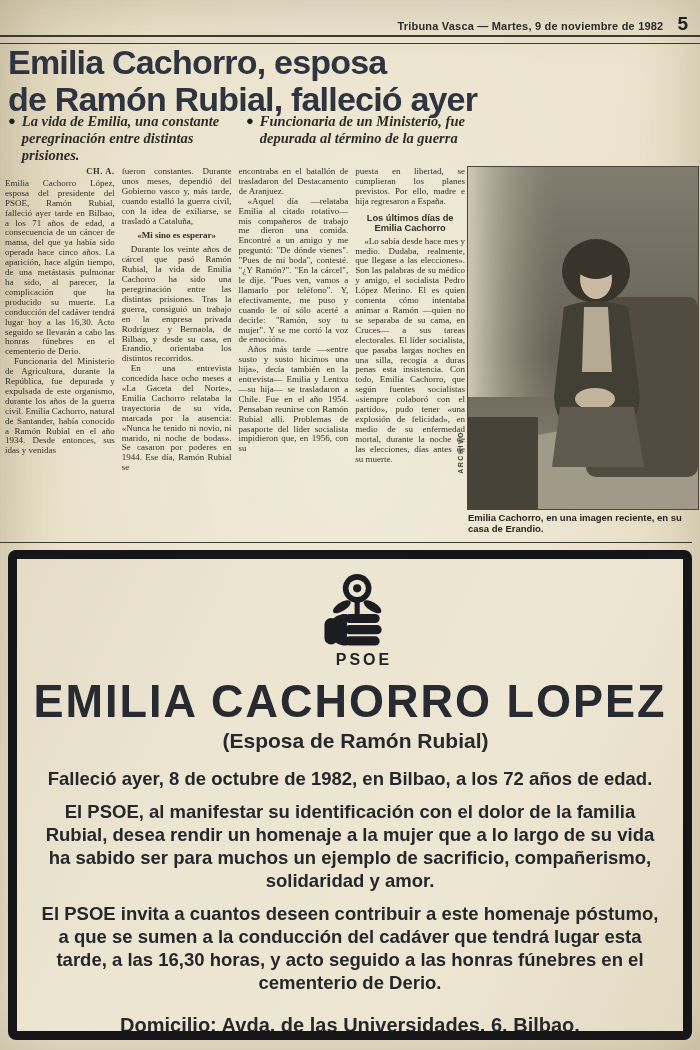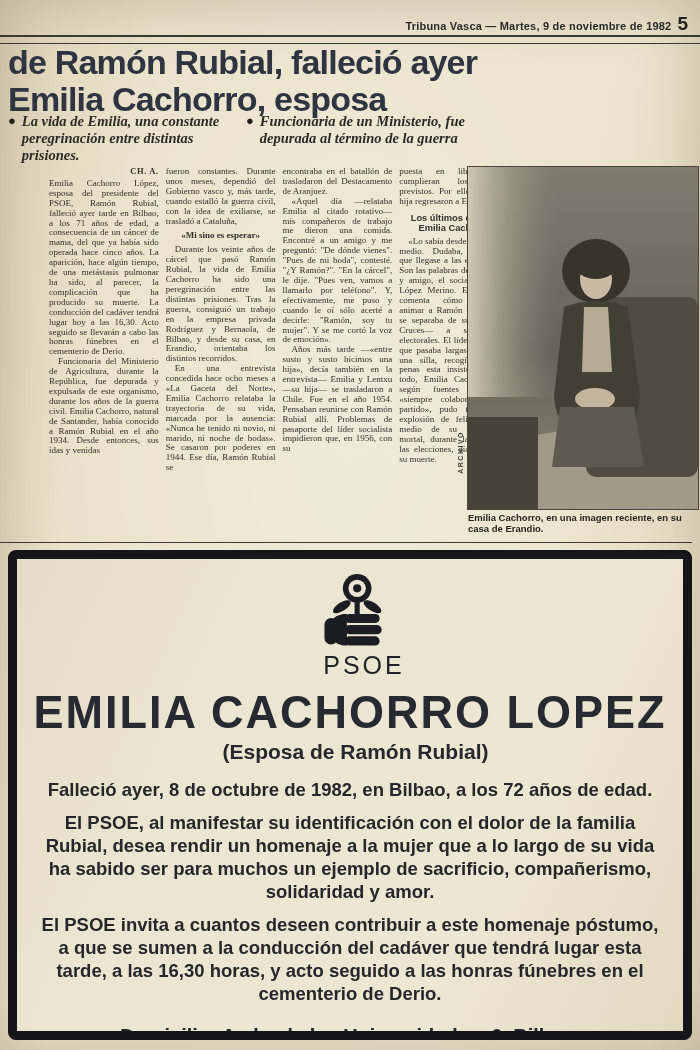--- a/index.html
+++ b/index.html
@@ -7,39 +7,39 @@
   .page{
     position:relative; width:700px; height:1050px; margin:0 auto;
     background:
       radial-gradient(ellipse at 50% 40%, rgba(255,255,255,.25), rgba(0,0,0,0) 60%),
       linear-gradient(100deg, #ddd3b8 0%, #eae2cb 18%, #ece4ce 70%, #e3dac0 100%);
     overflow:hidden; color:#2f2d26;
     box-shadow: inset 0 0 60px rgba(90,70,40,.25);
   }
 
   
-  .masthead{position:absolute; top:13px; right:12px; display:flex; align-items:baseline; gap:6px;}
+  .masthead{position:absolute; top:13px; right:12px; display:flex; align-items:baseline; gap:14px;}
   .masthead .mh-text{font-size:11px; font-weight:bold; color:#2a2a28; letter-spacing:.2px;}
   .masthead .mh-page{font-size:19px; font-weight:bold; color:#22221f;}
   .rule-top{position:absolute; left:0; right:0; top:35px; height:6px;
     border-top:2px solid #3a3a35; border-bottom:1px solid #3a3a35;}
 
   
   .headline{position:absolute; left:8px; top:44px; width:480px;
     font-size:34px; line-height:37px; font-weight:bold; letter-spacing:-.8px; color:#2e3440;}
   
   .subheads{position:absolute; left:8px; top:113px; width:460px; display:flex; gap:16px;}
   .subhead-item{flex:1; display:flex; gap:6px;
     font-family:"Liberation Serif", serif; font-style:italic; font-weight:bold;
     font-size:14.5px; line-height:17px; color:#2c2b26;}
   .subhead-item .dot{font-style:normal; font-size:13px; line-height:16px; color:#1d1d1a;}
 
   
   .article{position:absolute; left:5px; top:167px; width:460px; height:380px;
-    display:flex; gap:7px; overflow:hidden;margin-left:44px;}
+    display:flex; gap:7px; overflow:hidden;}
   .article .col{flex:1; min-width:0; font-family:"Liberation Serif","DejaVu Serif",serif;
     font-size:9px; line-height:9.9px; text-align:justify; color:#32302a; hyphens:auto;}
   .article p{margin:0;}
   .article p.indent{text-indent:9px;}
   .article p.byline{text-align:right; font-weight:bold; font-size:8.5px; letter-spacing:.6px; margin-bottom:2px;}
   .article p.subhead{font-weight:bold; text-align:center; margin:5px 0 4px; text-indent:0;}
   .article p.subhead-left{font-weight:bold; text-align:center; margin:6px 0 3px; text-indent:0; font-family:"Liberation Sans",sans-serif; font-size:9.3px; line-height:10.5px;}
 
   
   .photo-wrap{position:absolute; left:468px; top:167px; width:230px;}
@@ -51,43 +51,43 @@
   .photo-caption{margin-top:3px; font-size:9.5px; line-height:11px; font-weight:bold; color:#26251f;}
 
   .rule-mid{position:absolute; left:0; right:8px; top:542px; border-top:1.5px solid #3c3a33;}
 
   
   .esquela{position:absolute; left:8px; top:550px; width:684px; height:490px;
     box-sizing:border-box; border:9px solid #15151a; border-radius:8px;
     background:linear-gradient(115deg,#e4dcc6, #ece5d2 30%, #ede6d3 70%, #e2d9c1);
     text-align:center; overflow:hidden;}
   .psoe-logo{margin:14px auto 0; width:92px; display:block;}
-  .psoe-label{font-size:25px; font-weight:normal; letter-spacing:3px; color:#22242a; margin-top:-2px;padding-left:28px;}
+  .psoe-label{font-size:16px; font-weight:bold; letter-spacing:3px; color:#22242a; margin-top:-2px;padding-left:28px;}
   .esq-name{font-size:45px; font-weight:bold; letter-spacing:2px; color:#272a30;
     margin-top:8px; line-height:48px; transform:scaleY(1.04);}
   .esq-subtitle{font-size:21px; font-weight:bold; color:#26282d; margin-top:4px;margin-left:11px;}
   .esq-body{margin:14px auto 0; width:620px;}
   .esq-body p{margin:0 0 10px; font-size:18.5px; line-height:23px; font-weight:bold; color:#26272b;}
   .esq-body p.esq-address{margin-top:20px; font-size:20px;}
   [data-interactable="false"]{cursor:default;}
 </style>
 </head>
 <body>
 
 <div class="page" data-interactable="false">
 
   <div class="masthead" data-interactable="false">
     <span class="mh-text" data-interactable="false">Tribuna Vasca — Martes, 9 de noviembre de 1982</span>
     <span class="mh-page" data-interactable="false">5</span>
   </div>
   <div class="rule-top" data-interactable="false"></div>
 
   <div class="headline" data-interactable="false">
+    <div data-interactable="false">Emilia Cachorro, esposa</div>
     <div data-interactable="false">de Ramón Rubial, falleció ayer</div>
-    <div data-interactable="false">Emilia Cachorro, esposa</div>
   </div>
 
   <div class="subheads" data-interactable="false">
     <div class="subhead-item" data-interactable="false">
       <span class="dot" data-interactable="false">●</span>
       <span data-interactable="false">La vida de Emilia, una constante peregrinación entre distintas prisiones.</span>
     </div>
     <div class="subhead-item" data-interactable="false">
       <span class="dot" data-interactable="false">●</span>
       <span data-interactable="false">Funcionaria de un Ministerio, fue depurada al término de la guerra</span>

